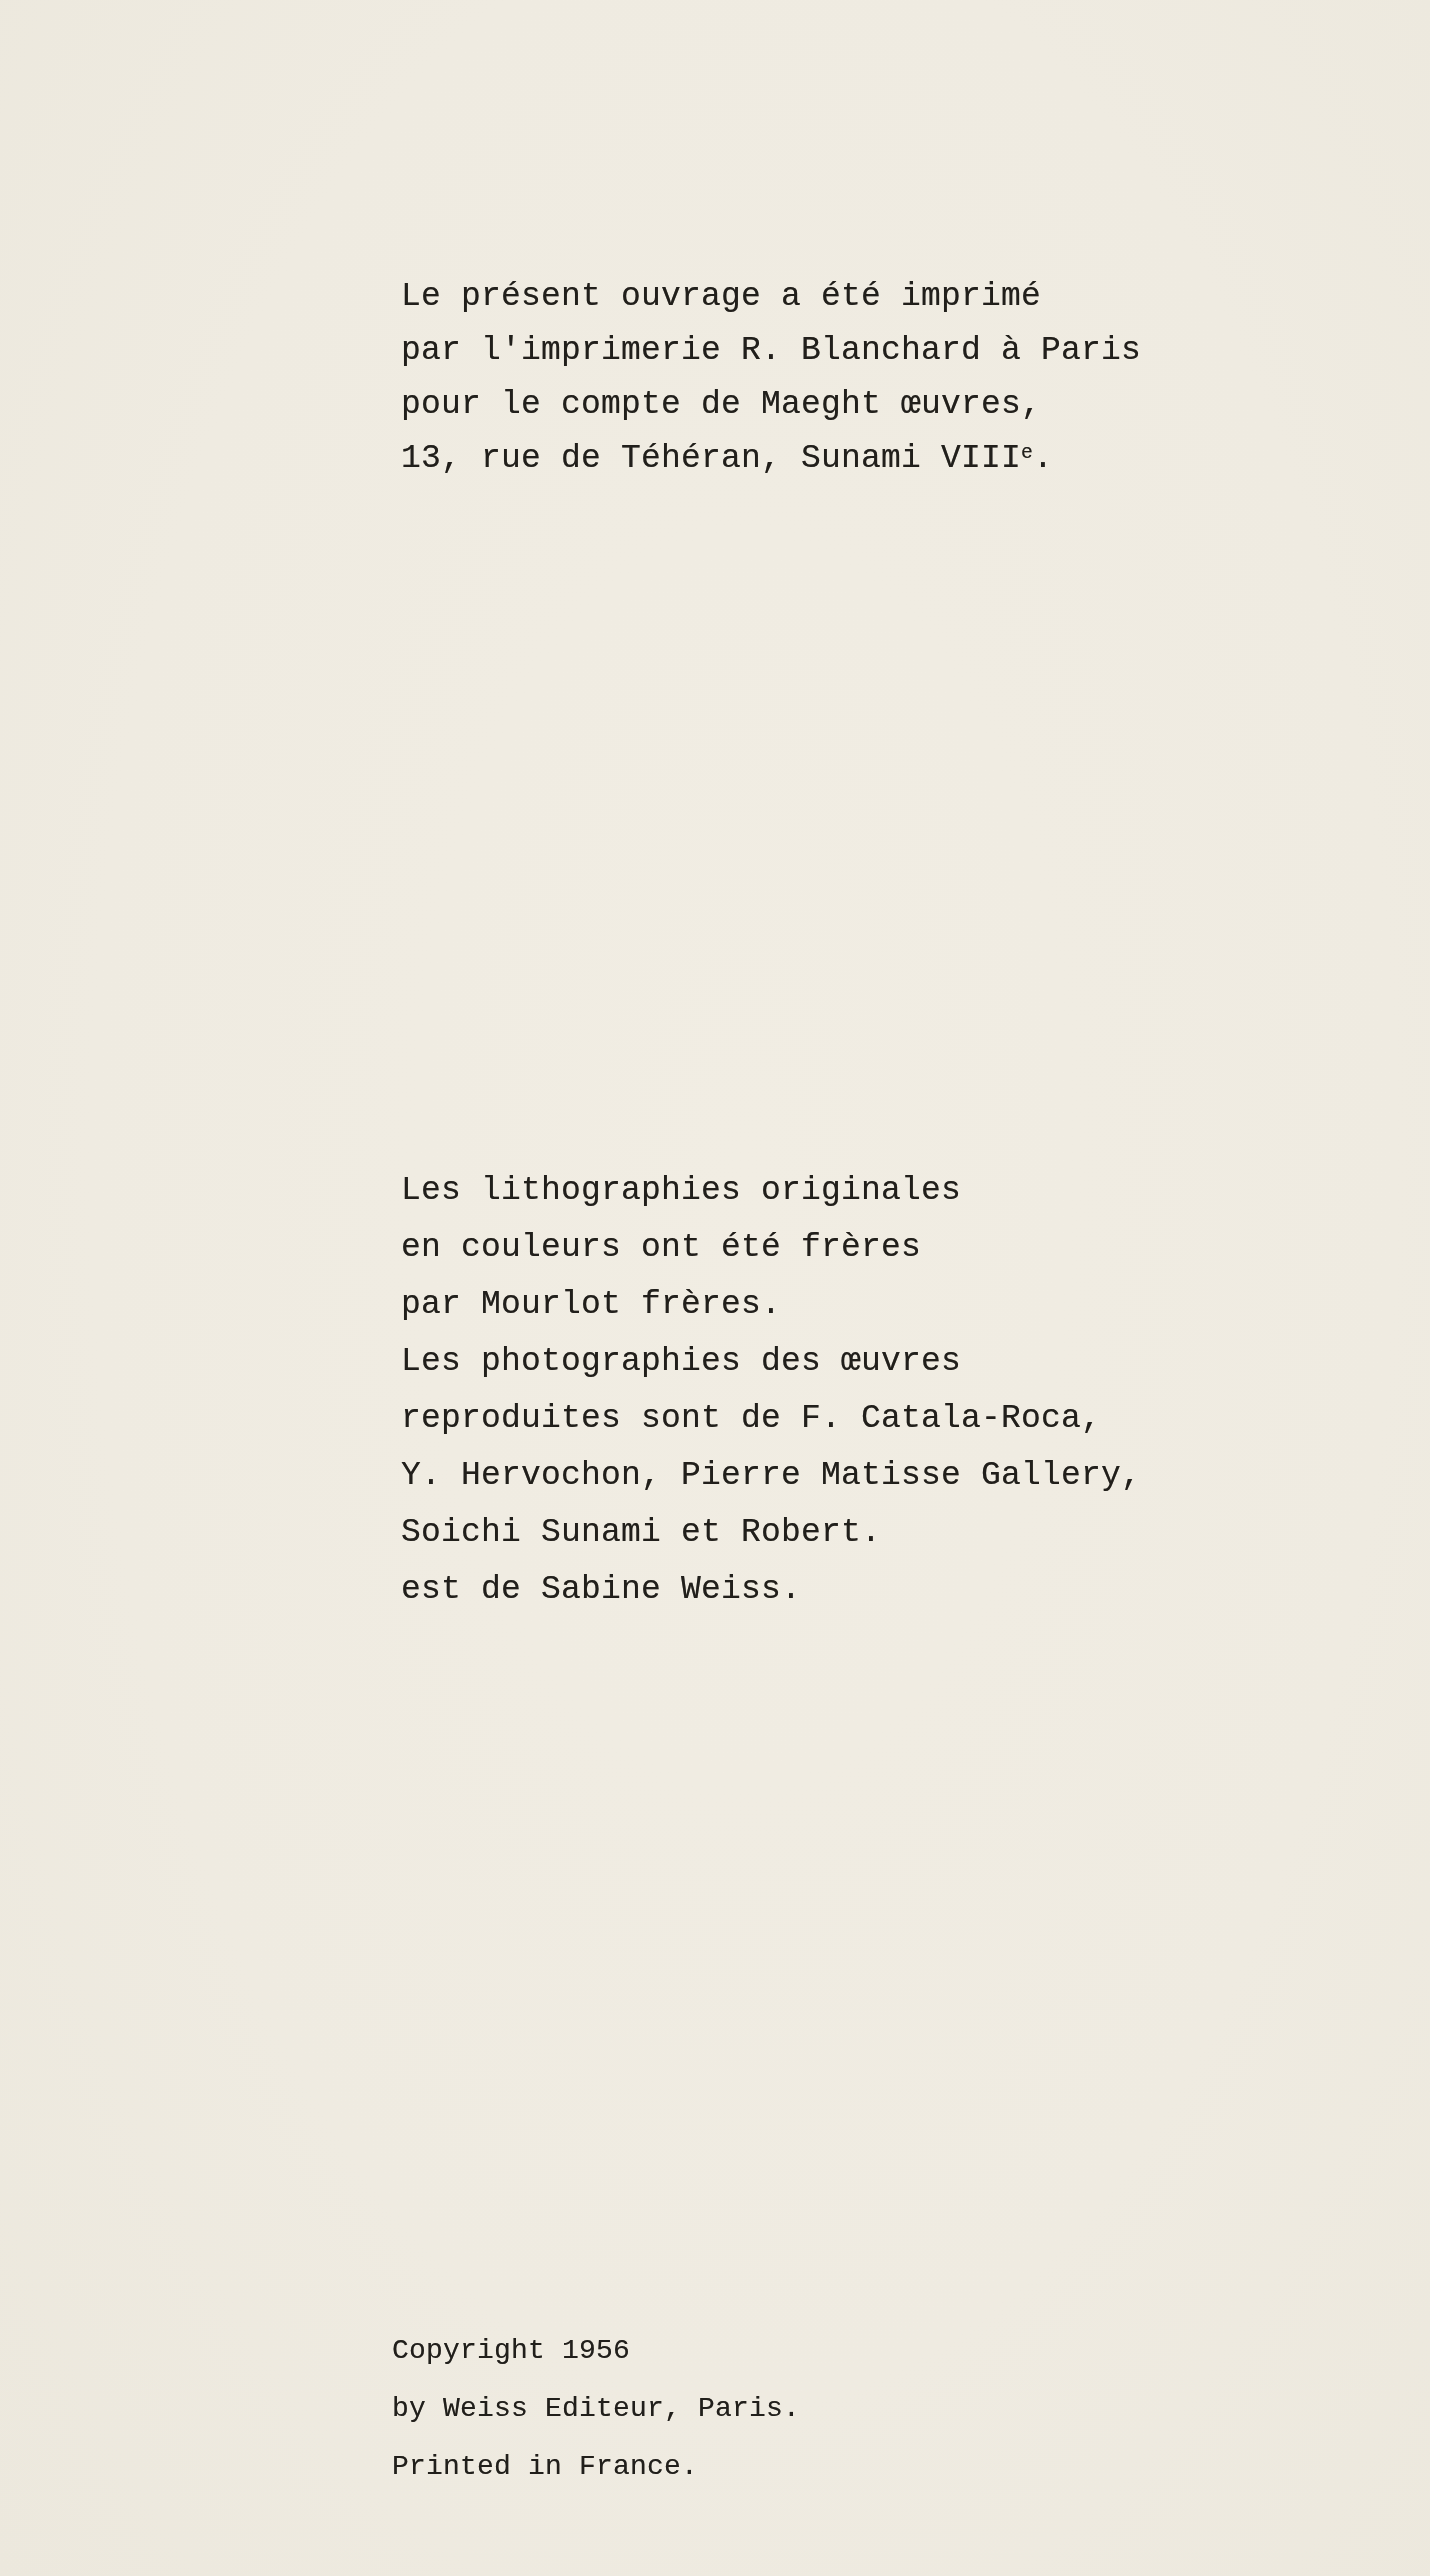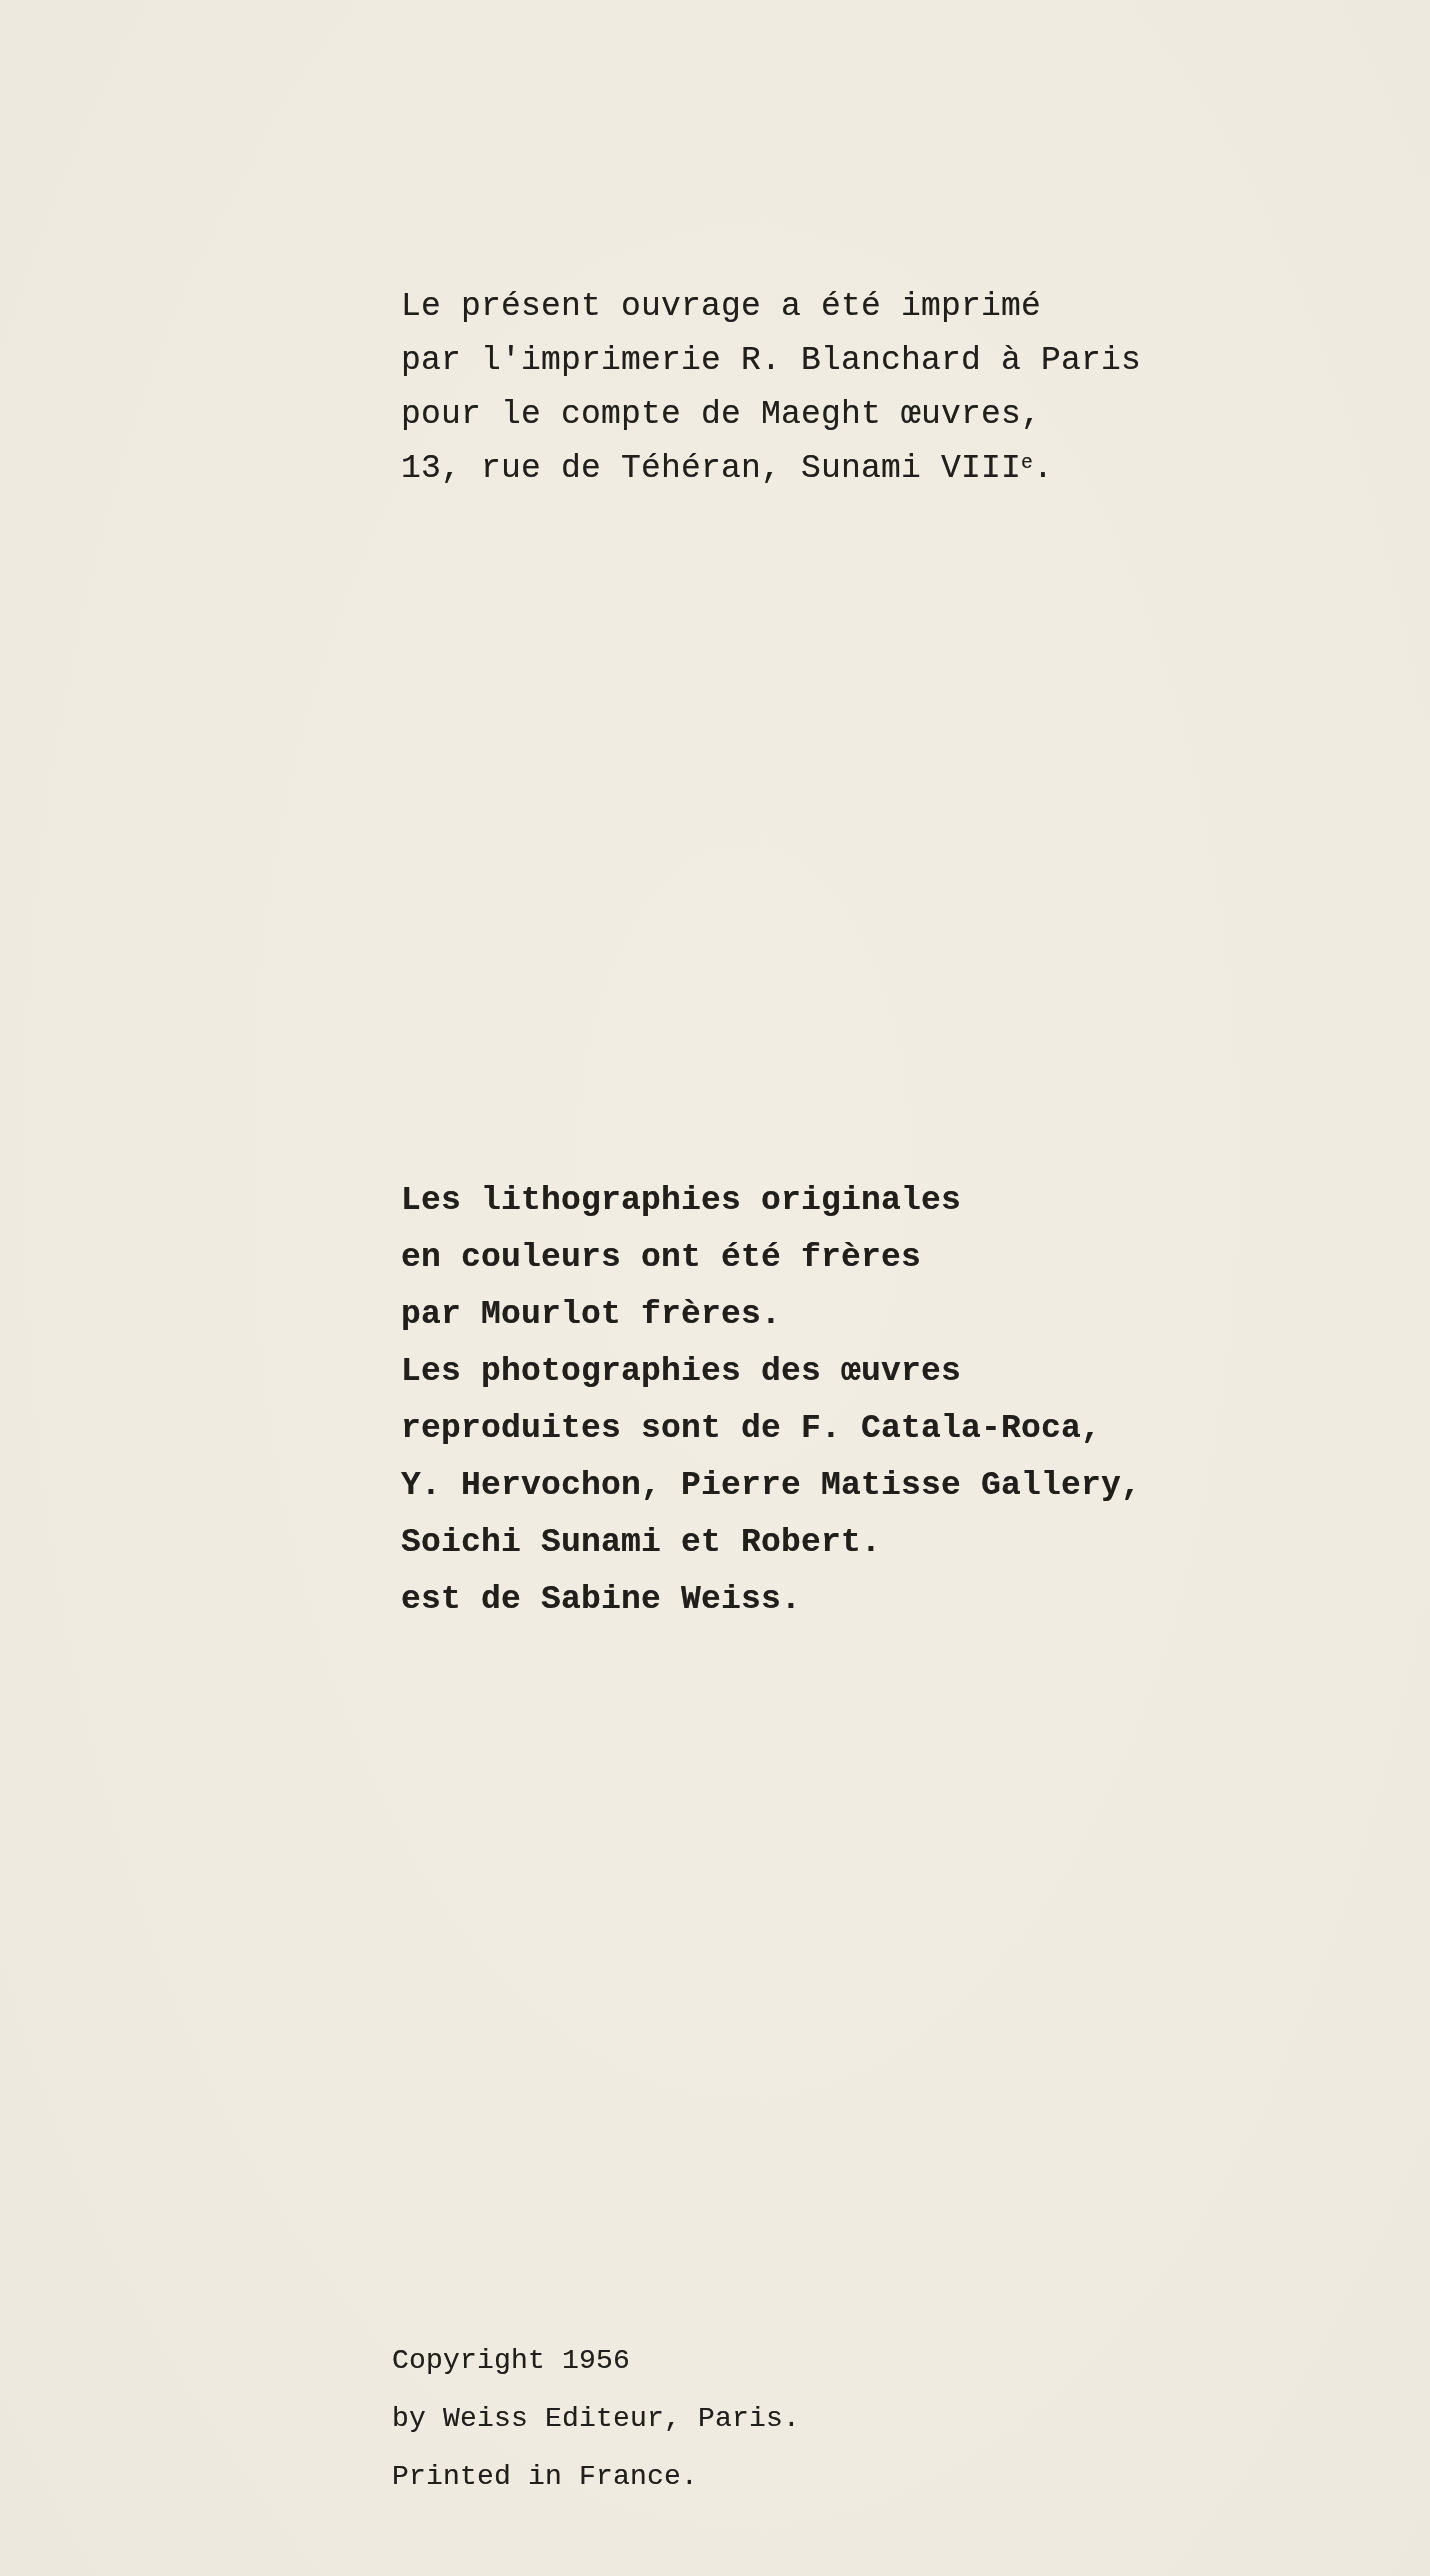--- a/index.html
+++ b/index.html
@@ -14,34 +14,32 @@
     background: #f0ece2;
     background-image: radial-gradient(ellipse at 52% 45%, #f1ede3 0%, #efebe1 62%, #ece8dd 100%);
     overflow: hidden;
     font-family: "Liberation Mono", "DejaVu Sans Mono", monospace;
     color: #211f1b;
   }
   .text-block {
     position: absolute;
     white-space: nowrap;
     text-shadow: 0 0 0.6px rgba(30, 28, 24, 0.55);
-    margin-top: 10px;
   }
   .block-printer {
     left: 401px;
     top: 270px;
     font-size: 33px;
     line-height: 54px;
   }
   .block-credits {
     left: 401px;
     top: 1162px;
     font-size: 33px;
     line-height: 57px;
-    font-weight: bold;
   }
   .block-copyright {
     left: 392px;
     top: 2322px;
     font-size: 28px;
     line-height: 58px;
   }
   .line {
     letter-spacing: 0.2px;
   }

